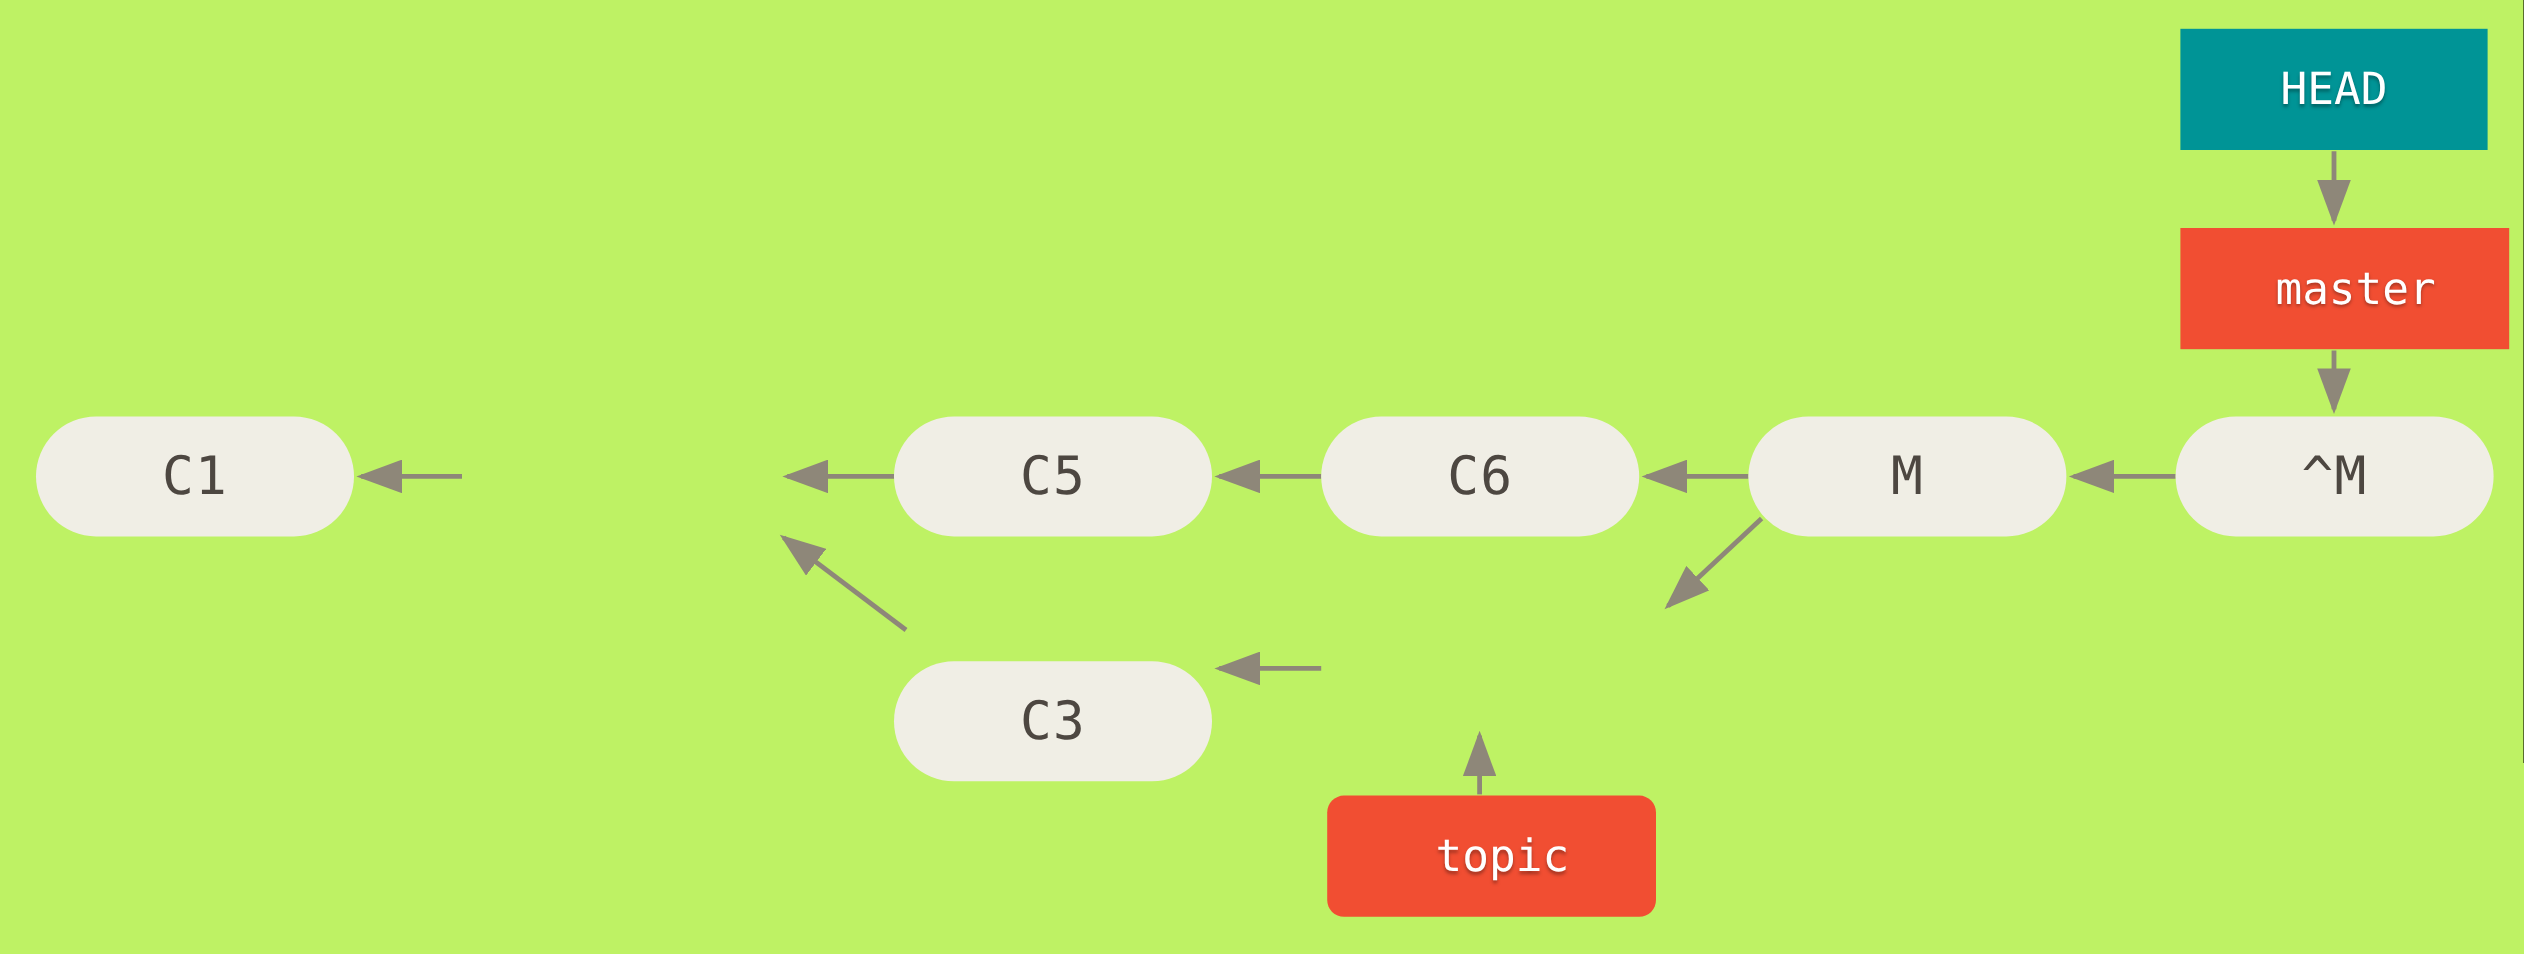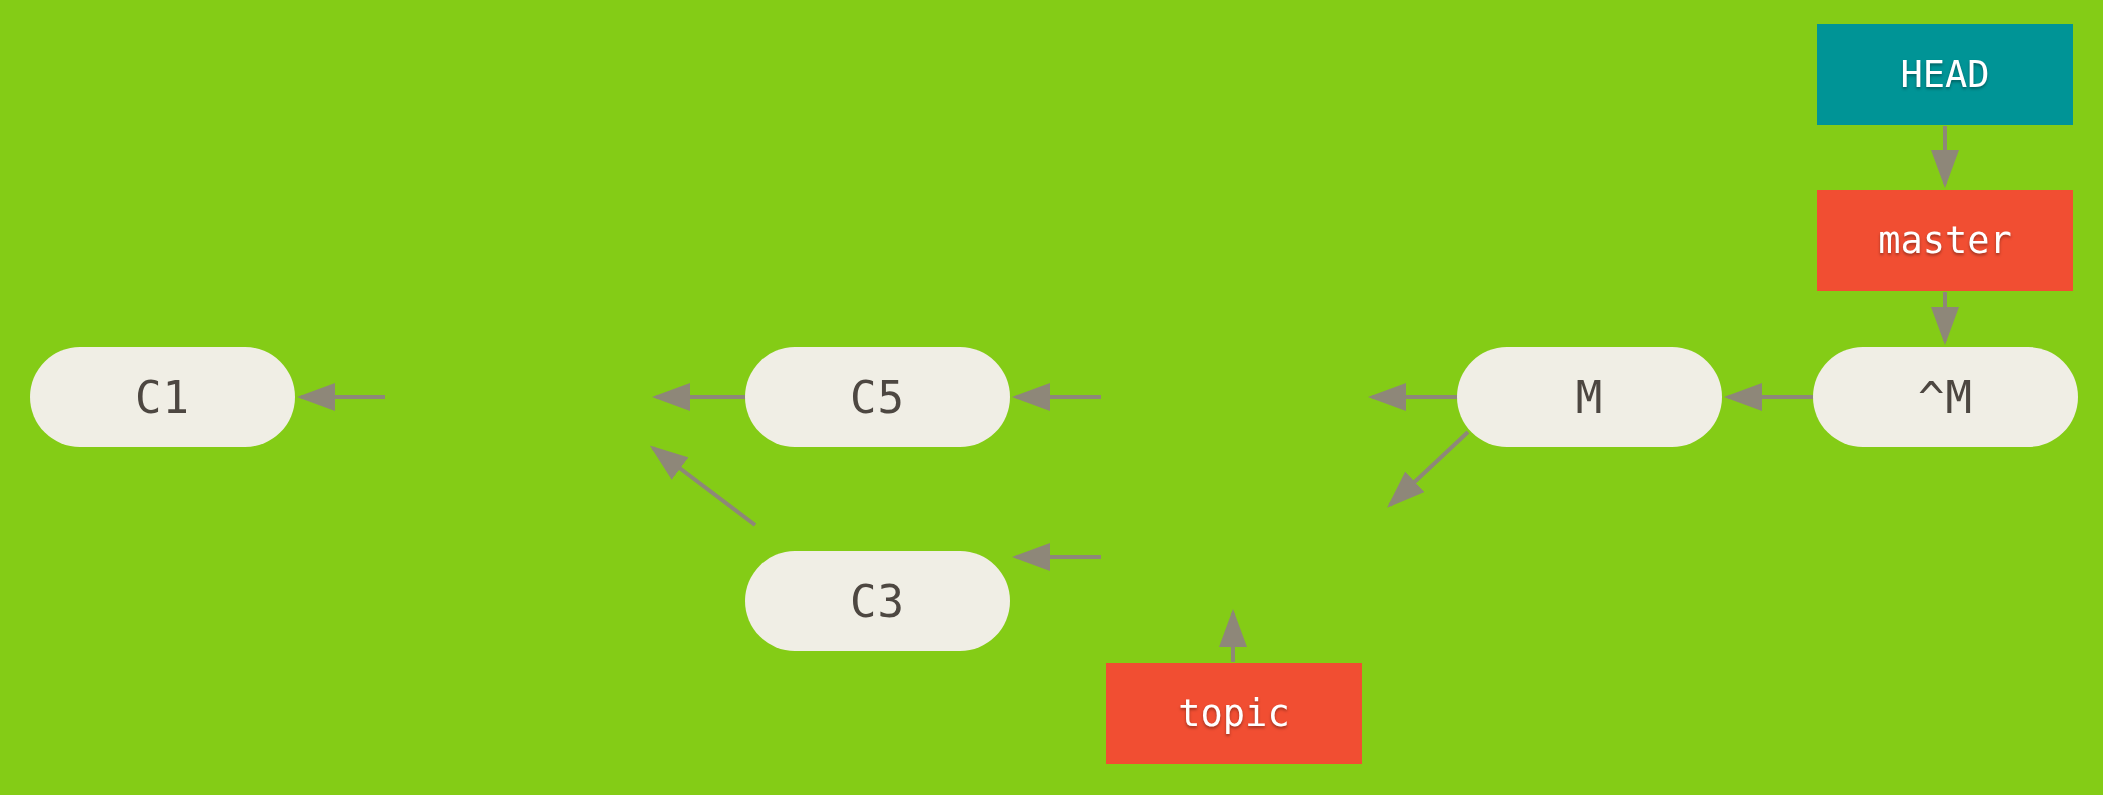--- a/index.html
+++ b/index.html
@@ -4,21 +4,21 @@
 <style>
   html, body {
     margin: 0;
     padding: 0;
     background: #000000;
   }
   #canvas {
     position: relative;
     width: 2103px;
     height: 795px;
-    background: #84cc16;
+    background: #bef264;
     overflow: hidden;
     font-family: "DejaVu Sans Mono", "Liberation Mono", monospace;
   }
   #edges {
     position: absolute;
     left: 0; top: 0;
     width: 2103px;
     height: 795px;
   }
   .edge {
@@ -45,34 +45,34 @@
     width: 256px;
     height: 101px;
     display: flex;
     align-items: center;
     justify-content: center;
     font-size: 37px;
     color: #FFFFFF;
     text-shadow: 0 2px 3px rgba(0,0,0,0.35);
   }
   .ref-head   { background: #009496; }
-  .ref-branch { background: #F14E32; }
+  .ref-branch { background: #F14E32; padding-left: 18px; }
 
   
   #node-c1 { left: 30px;   top: 347px; text-align: right; }
   #node-c2 { left: 385px;  top: 347px; }
   #node-c5 { left: 745px;  top: 347px; }
   #node-c6 { left: 1101px; top: 347px; }
   #node-m  { left: 1457px; top: 347px; }
   #node-rm { left: 1813px; top: 347px; }
   #node-c3 { left: 745px;  top: 507px; margin-top: 44px; }
   #node-c4 { left: 1101px; top: 507px; }
   #ref-head   { left: 1817px; top: 24px; }
   #ref-master { left: 1817px; top: 190px; }
-  #ref-topic  { left: 1106px; top: 663px; }
+  #ref-topic  { left: 1106px; top: 663px; border-radius: 14px; }
 </style>
 </head>
 <body>
 
 <div id="canvas">
 
   <svg id="edges" viewBox="0 0 2103 795" xmlns="http://www.w3.org/2000/svg">
     <defs>
       <marker id="ah" markerUnits="userSpaceOnUse" markerWidth="40" markerHeight="28" refX="34" refY="14" orient="auto">
         <path class="arrowhead" d="M0,0 L38,14 L0,28 Z"></path>
@@ -95,20 +95,21 @@
 
   <div class="ref ref-branch" id="ref-master">master</div>
 
   <div class="ref ref-branch" id="ref-topic">topic</div>
 
   <div class="commit" id="node-c1">C1</div>
 
 
   <div class="commit" id="node-c5">C5</div>
 
+  <div class="commit" id="node-c6">C6</div>
 
   <div class="commit" id="node-m">M</div>
 
   <div class="commit" id="node-rm">^M</div>
 
   <div class="commit" id="node-c3">C3</div>
 
 
 </div>
 

